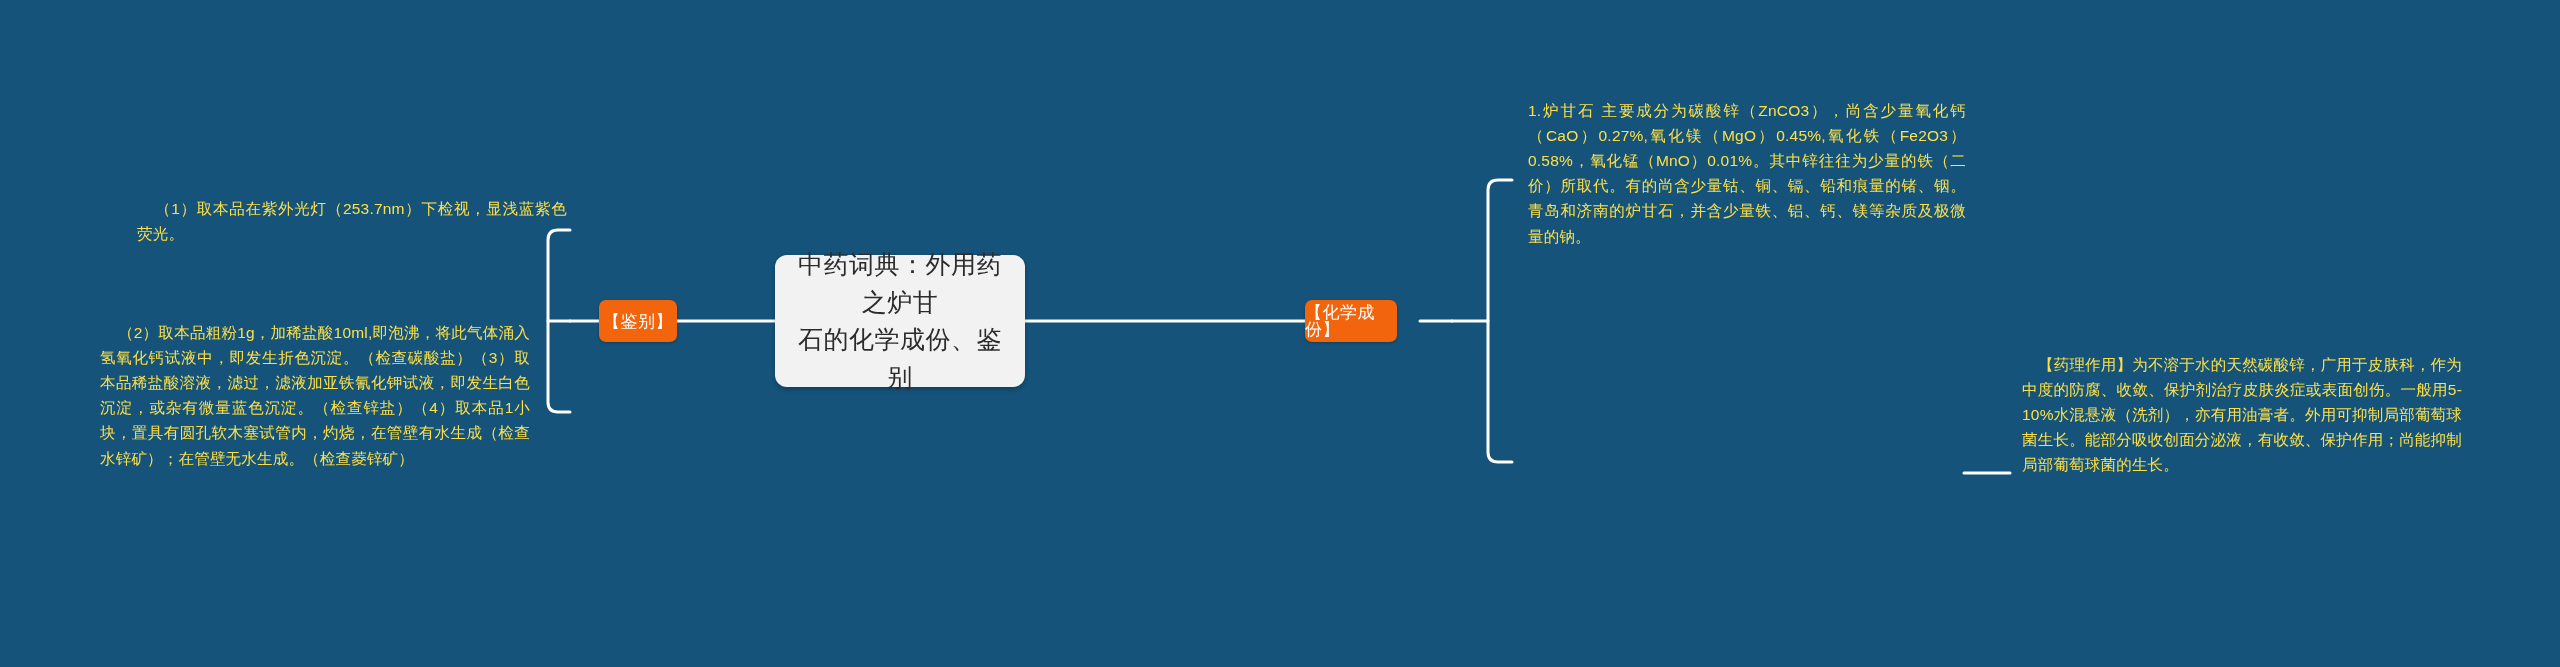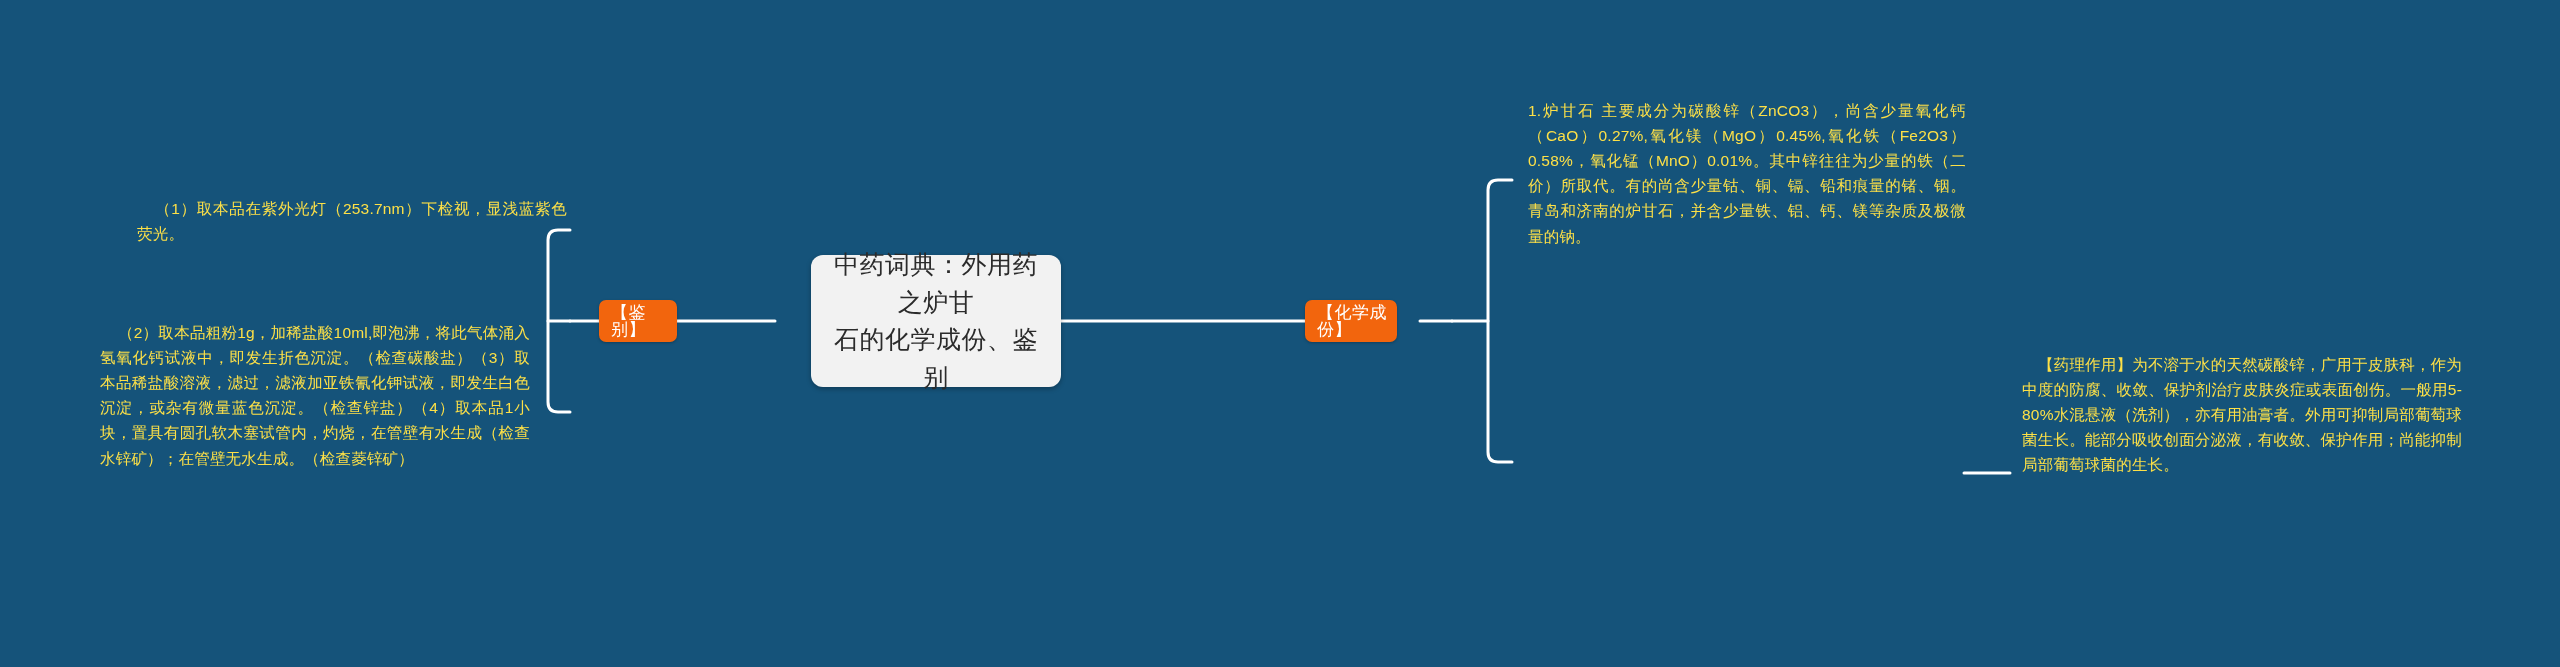--- a/index.html
+++ b/index.html
@@ -38,21 +38,20 @@
     width: 250px;
     height: 132px;
     background: #f2f2f2;
     border-radius: 12px;
     box-shadow: 0 2px 5px rgba(0,0,0,0.28);
     display: flex;
     align-items: center;
     justify-content: center;
     box-sizing: border-box;
     padding: 6px 14px;
-    margin-left: 36px;
   }
   #central-node .central-text {
     color: #2b2b2b;
     font-size: 25px;
     line-height: 1.5;
     text-align: center;
     letter-spacing: 0.5px;
     white-space: pre-line;
   }
 
@@ -63,21 +62,20 @@
     border-radius: 7px;
     color: #ffffff;
     font-size: 17px;
     line-height: 1;
     display: flex;
     align-items: center;
     justify-content: center;
     box-shadow: 0 1px 3px rgba(0,0,0,0.25);
     box-sizing: border-box;
     letter-spacing: 0.5px;
-    padding-left: 12px;
   }
   #branch-identification {
     left: 599px;
     top: 300px;
     width: 78px;
     height: 42px;
   }
   #branch-composition {
     left: 1305px;
     top: 300px;
@@ -165,15 +163,15 @@
     <span>【化学成份】</span>
   </div>
 
   <div id="leaf-identify-1" class="leaf-text">（1）取本品在紫外光灯（253.7nm）下检视，显浅蓝紫色荧光。</div>
 
   <div id="leaf-identify-2" class="leaf-text">（2）取本品粗粉1g，加稀盐酸10ml,即泡沸，将此气体涌入氢氧化钙试液中，即发生折色沉淀。（检查碳酸盐）（3）取本品稀盐酸溶液，滤过，滤液加亚铁氰化钾试液，即发生白色沉淀，或杂有微量蓝色沉淀。（检查锌盐）（4）取本品1小块，置具有圆孔软木塞试管内，灼烧，在管壁有水生成（检查水锌矿）；在管壁无水生成。（检查菱锌矿）</div>
 
   <div id="leaf-composition-1" class="leaf-text">1.炉甘石 主要成分为碳酸锌（ZnCO3），尚含少量氧化钙（CaO）0.27%,氧化镁（MgO）0.45%,氧化铁（Fe2O3）0.58%，氧化锰（MnO）0.01%。其中锌往往为少量的铁（二价）所取代。有的尚含少量钴、铜、镉、铅和痕量的锗、铟。青岛和济南的炉甘石，并含少量铁、铝、钙、镁等杂质及极微量的钠。</div>
 
 
-  <div id="leaf-pharmacology" class="leaf-text">【药理作用】为不溶于水的天然碳酸锌，广用于皮肤科，作为中度的防腐、收敛、保护剂治疗皮肤炎症或表面创伤。一般用5-80%水混悬液（洗剂），亦有用油膏者。外用可抑制局部葡萄球菌生长。能部分吸收创面分泌液，有收敛、保护作用；尚能抑制局部葡萄球菌的生长。</div>
+  <div id="leaf-pharmacology" class="leaf-text">【药理作用】为不溶于水的天然碳酸锌，广用于皮肤科，作为中度的防腐、收敛、保护剂治疗皮肤炎症或表面创伤。一般用5-10%水混悬液（洗剂），亦有用油膏者。外用可抑制局部葡萄球菌生长。能部分吸收创面分泌液，有收敛、保护作用；尚能抑制局部葡萄球菌的生长。</div>
 
 </div>
 
 </body></html>

